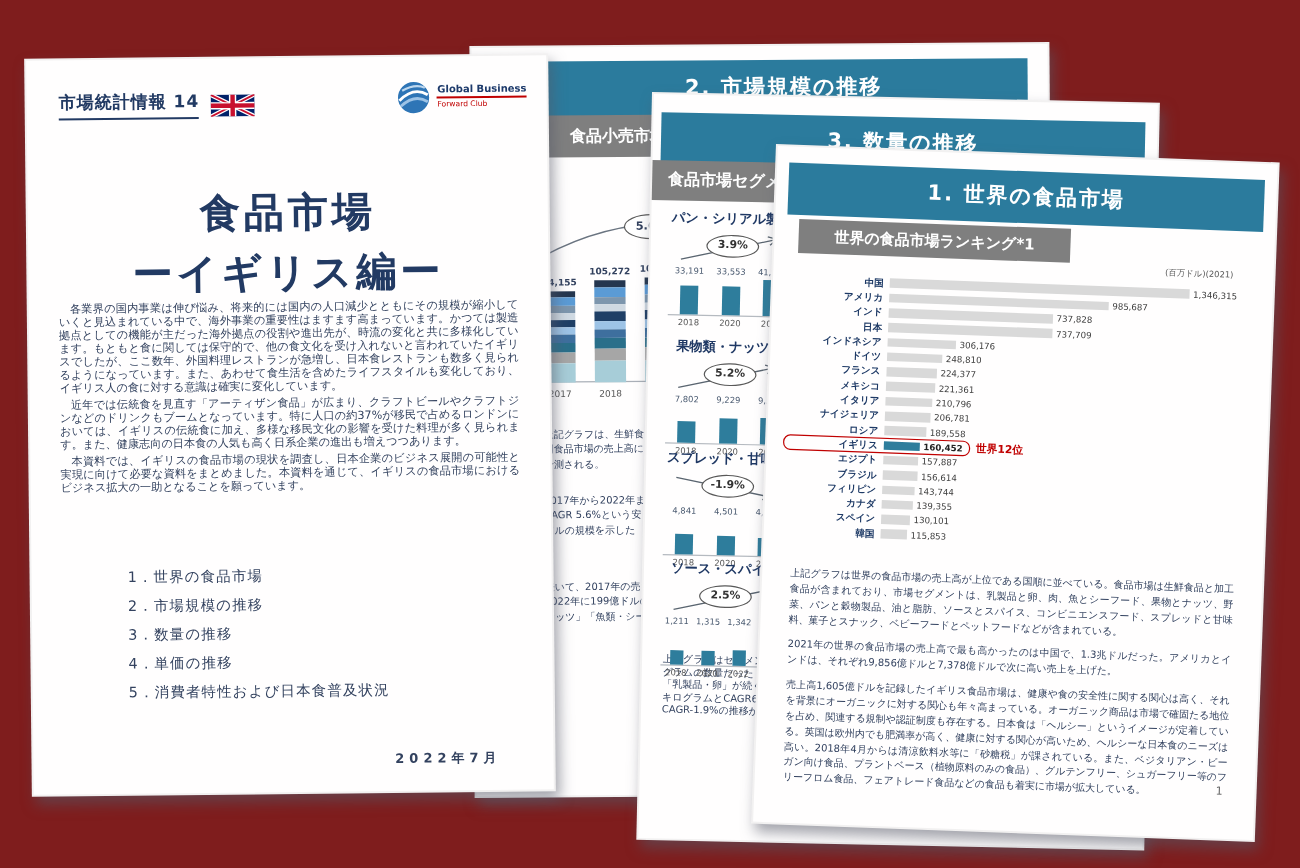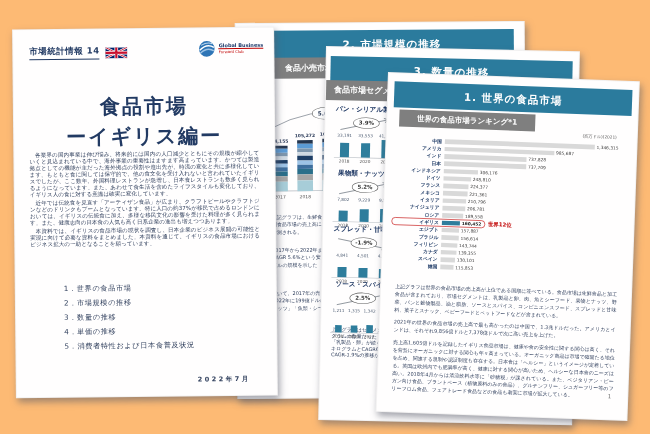--- a/index.html
+++ b/index.html
@@ -1,17 +1,17 @@
 <!DOCTYPE html>
 <html><head>
 <meta charset="utf-8">
 <style>
   html,body{margin:0;padding:0;background:#ffffff;}
   body{font-family:"DejaVu Sans","Liberation Sans",sans-serif;}
-  #canvas{position:relative;width:650px;height:434px;overflow:hidden;background:#fdba74;}
+  #canvas{position:relative;width:650px;height:434px;overflow:hidden;background:#7f1d1d;}
   .sheet{position:absolute;background:#fffefe;box-shadow:2px 4px 7px rgba(85,90,104,.55);border:1px solid rgba(0,0,0,.05);}
 
   
   .banner{position:absolute;background:#2b7b9d;color:#fff;font-weight:bold;text-align:center;letter-spacing:1px;}
   .subbanner{position:absolute;background:#7f7f7f;color:#fff;font-weight:bold;white-space:nowrap;overflow:hidden;}
 
   
   #cover{left:14px;top:28px;width:260px;height:367px;transform:rotate(-0.6deg);z-index:10;}
   .cv-header{position:absolute;left:16px;top:16px;display:flex;align-items:center;}
   .cv-header .lbl{font-size:8.5px;font-weight:bold;color:#223a63;border-bottom:1.5px solid #223a63;padding-bottom:1px;letter-spacing:.5px;}

